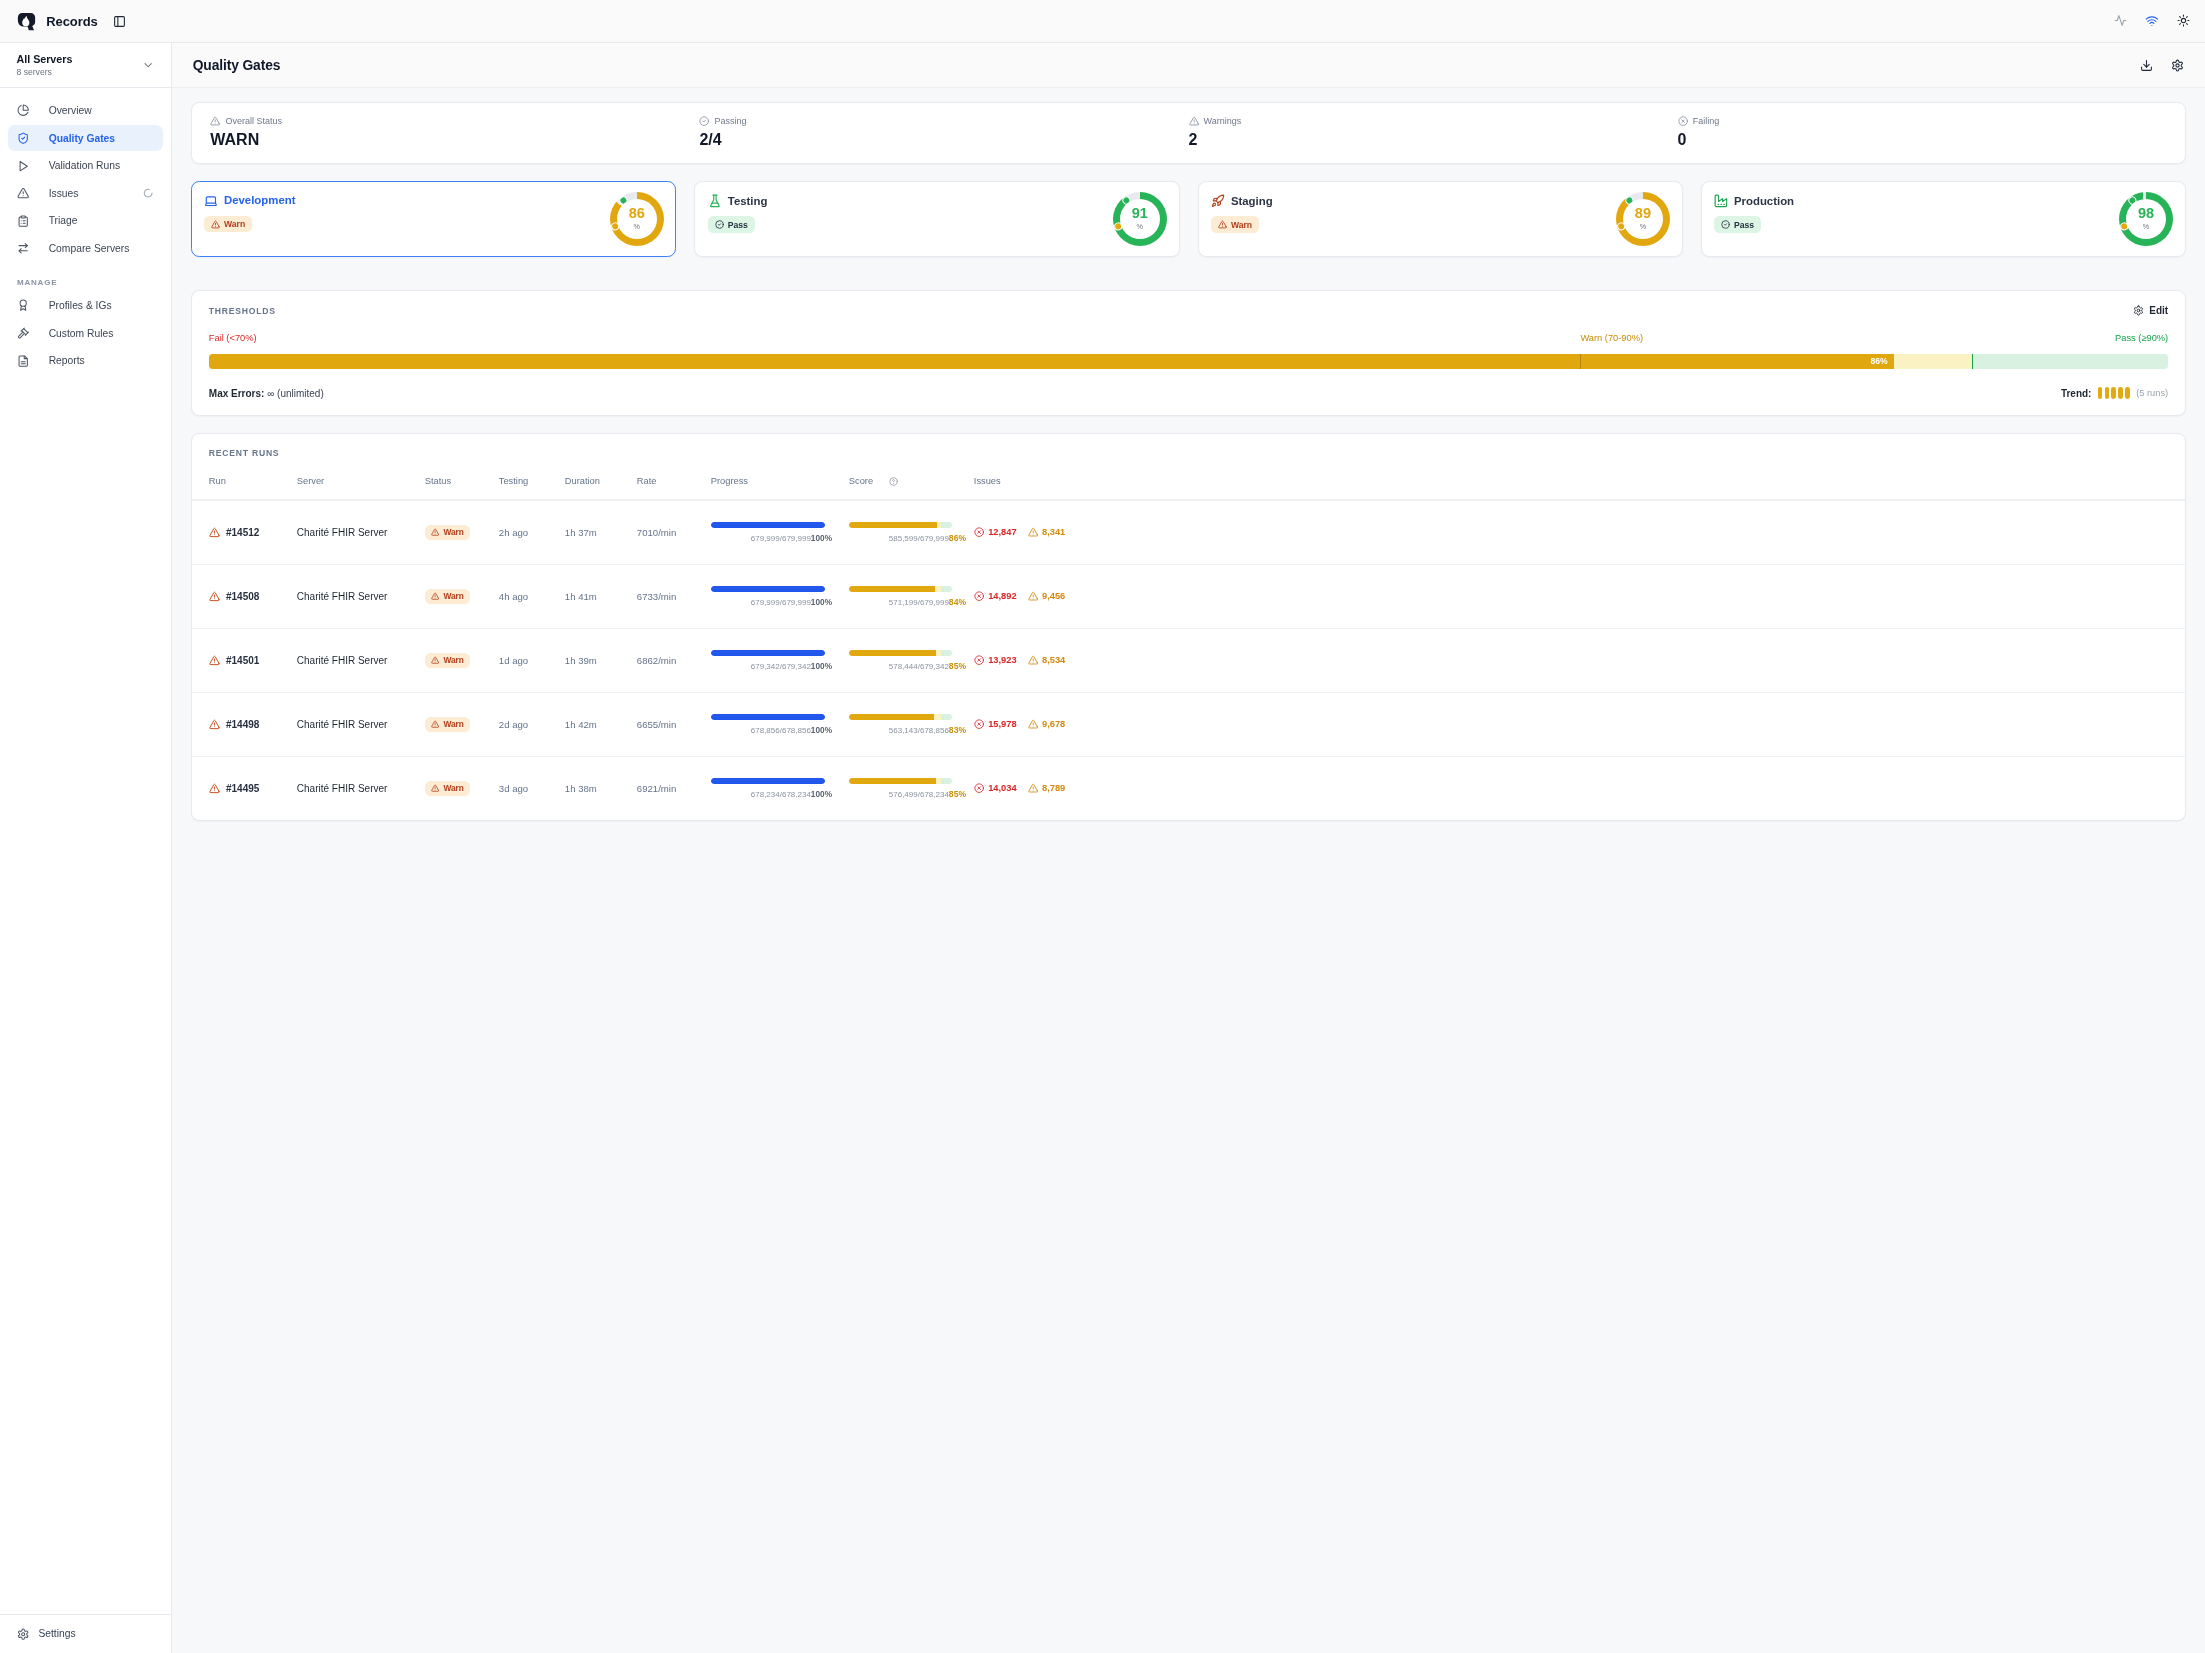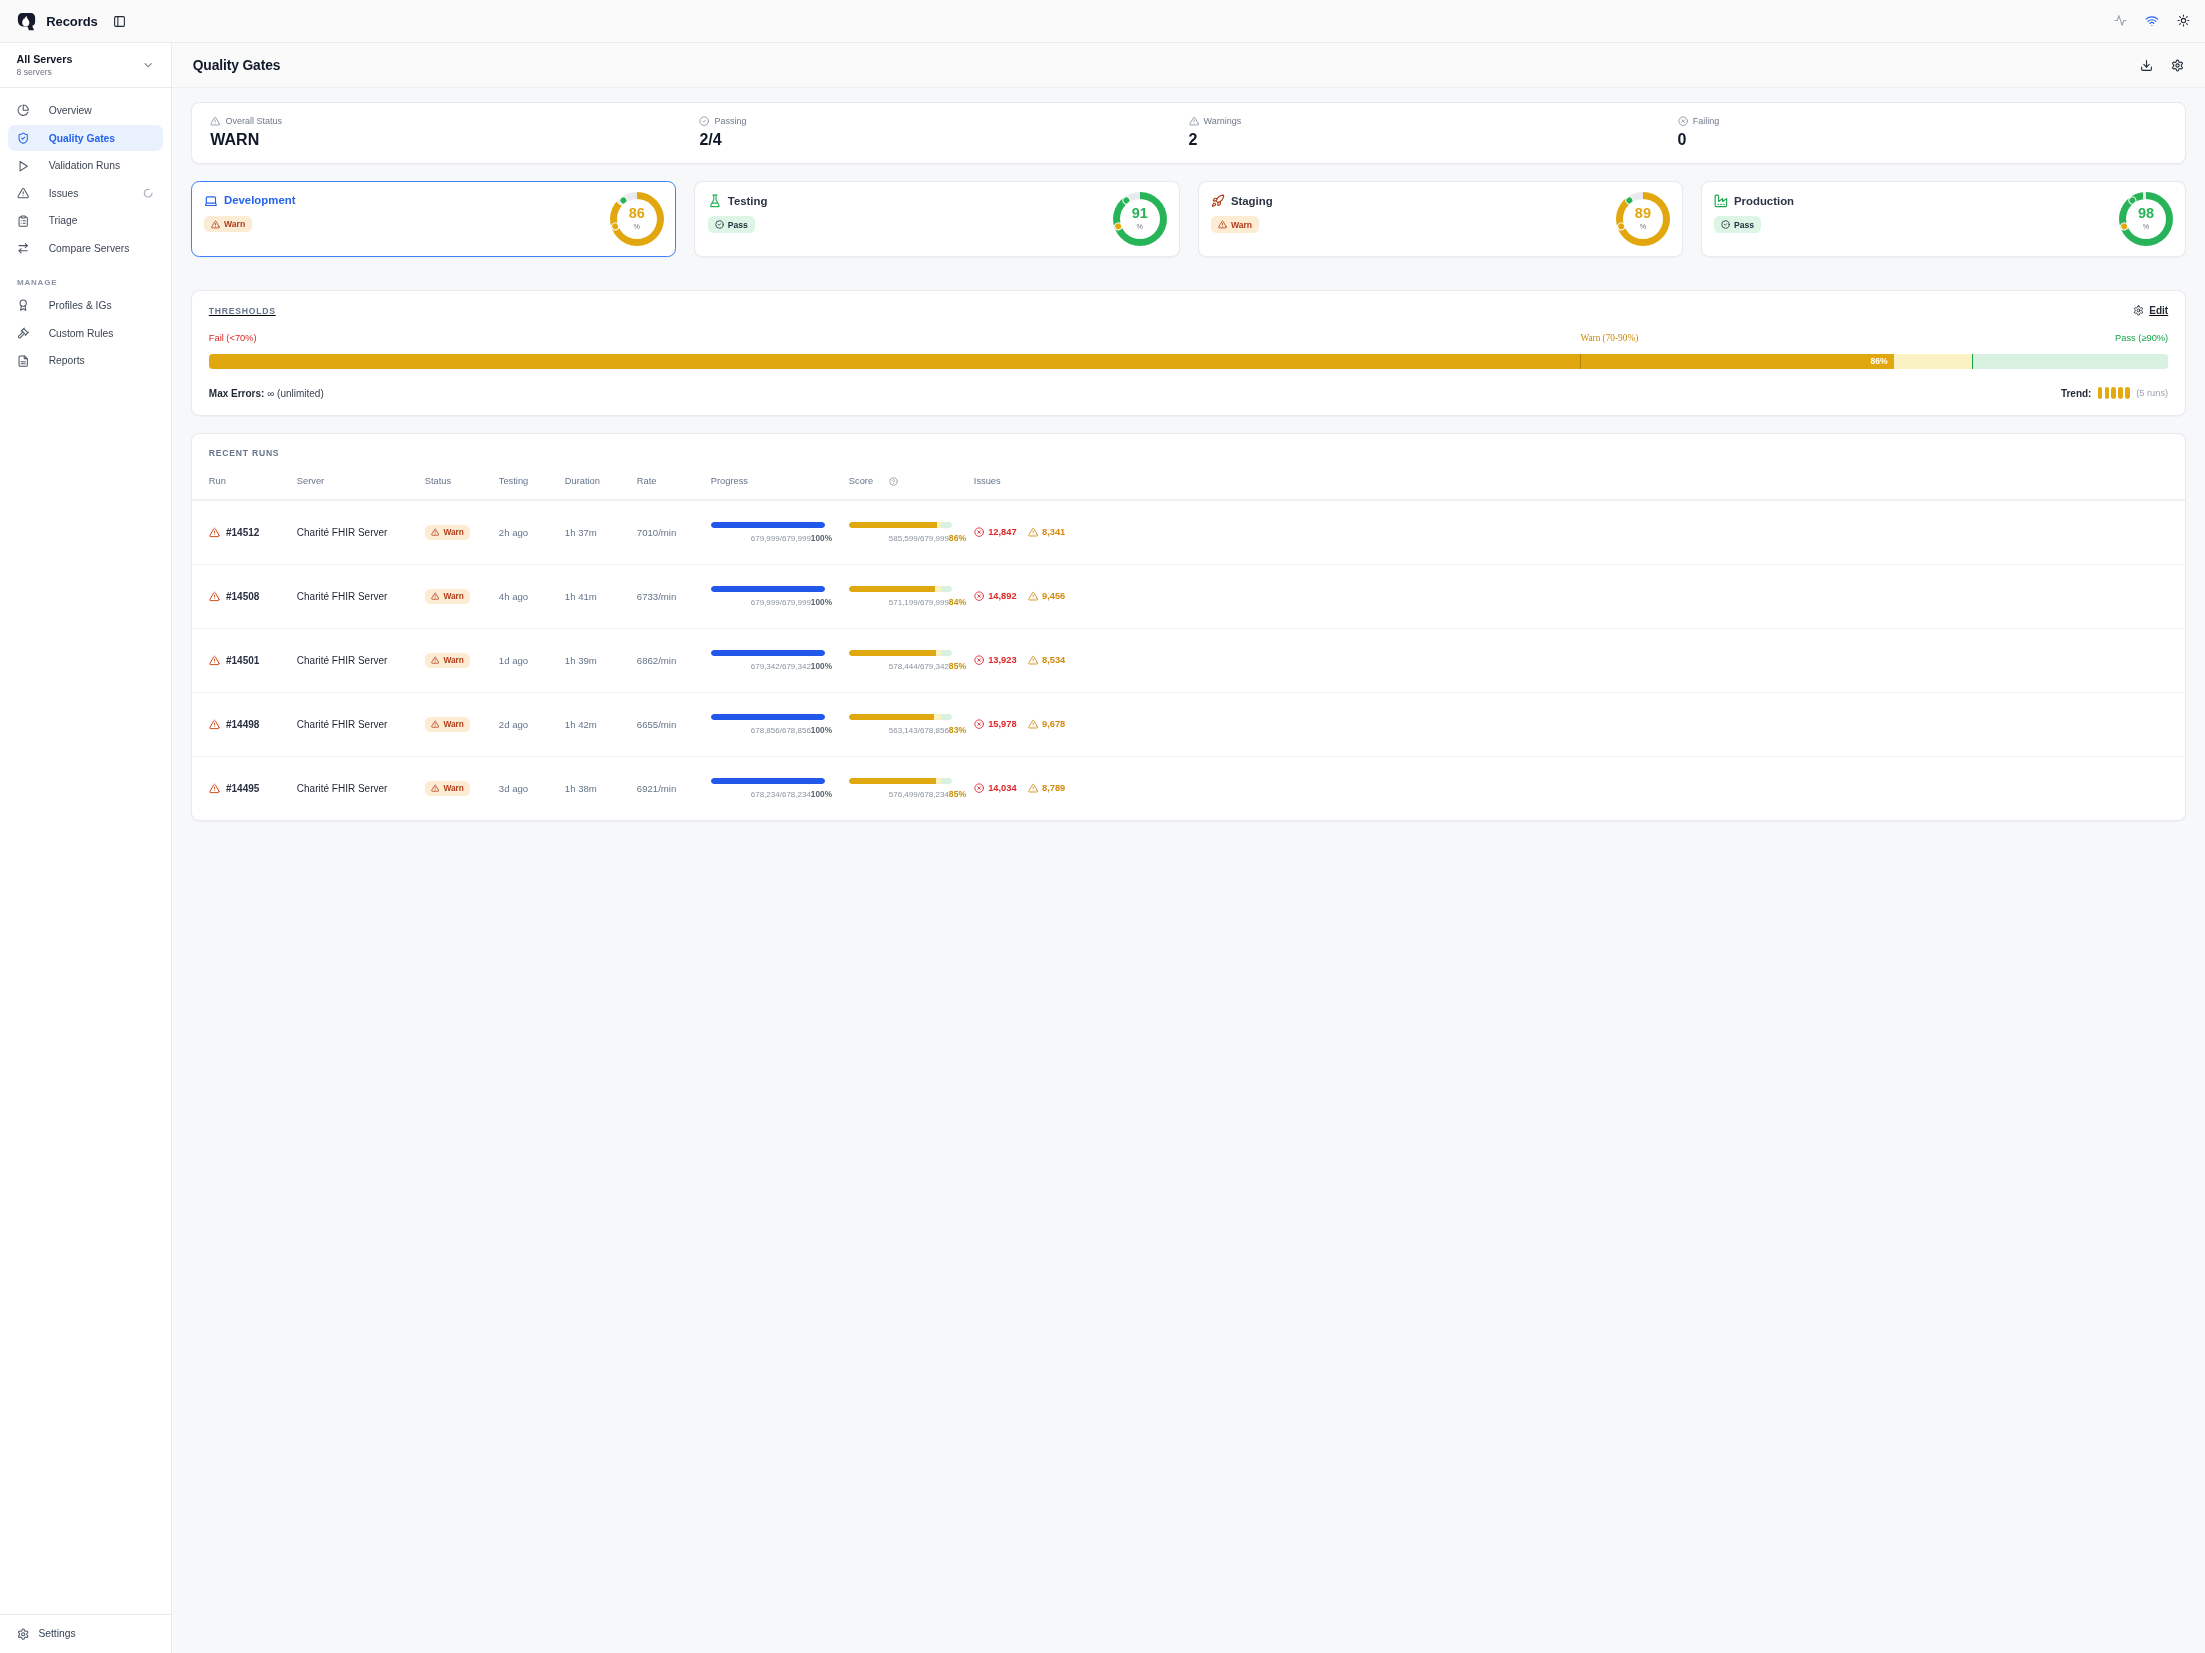--- a/index.html
+++ b/index.html
@@ -60,21 +60,21 @@
   .donut { position:absolute; right:11.7px; top:50%; transform:translateY(-50%); width:54px; height:54px; border-radius:50%; }
   .donut-hole { position:absolute; inset:6.9px; background:#fff; border-radius:50%; display:flex; flex-direction:column; align-items:center; justify-content:center; }
   .donut-value { font-size:14.5px; font-weight:800; line-height:1; }
   .donut-pct { font-size:7.2px; color:#6b7280; margin-top:1.4px; }
   .donut-dot { position:absolute; left:50%; top:50%; width:8.3px; height:8.3px; margin:-4.1px 0 0 -4.1px; border-radius:50%; border:1.4px solid #fff; }
   .dot-warn { background:#e4a90c; }
   .dot-pass { background:#27b358; }
 
   
   .th-card { margin-top:33px; padding:14.5px 16.5px 16.5px; }
-  .card-head { display:flex; align-items:center; justify-content:space-between;text-decoration:underline; }
+  .card-head { display:flex; align-items:center; justify-content:space-between; }
   .sec-label { font-size:8.6px; font-weight:700; letter-spacing:.09em; color:#64748b; }
   .edit-btn { display:flex; align-items:center; gap:5.5px; font-size:10px; font-weight:700; color:#1f2733; }
   .th-labels { position:relative; height:11.7px; margin-top:16.5px; font-size:9.3px; font-weight:500; }
   .th-fail { position:absolute; left:0; color:#dc2626; }
   .th-warn-label { position:absolute; color:#ca8a04; }
   .th-pass { position:absolute; right:0; color:#16a34a;margin-left:16px; }
   .th-bar { position:relative; height:15px; margin-top:9px; border-radius:3.4px; background:#d9f1e1; overflow:hidden; }
   .seg { position:absolute; left:0; top:0; bottom:0; }
   .seg-yellow { background:#fbf2c3; }
   .seg-amber { background:#e0a70e; border-radius:3.4px 0 0 3.4px; }
@@ -505,21 +505,21 @@
             <svg width="11" height="11" viewBox="0 0 24 24" fill="none" stroke="currentColor" stroke-width="2" stroke-linecap="round" stroke-linejoin="round">
               <path d="M12.22 2h-.44a2 2 0 0 0-2 2v.18a2 2 0 0 1-1 1.73l-.43.25a2 2 0 0 1-2 0l-.15-.08a2 2 0 0 0-2.73.73l-.22.38a2 2 0 0 0 .73 2.73l.15.1a2 2 0 0 1 1 1.72v.51a2 2 0 0 1-1 1.74l-.15.09a2 2 0 0 0-.73 2.73l.22.38a2 2 0 0 0 2.73.73l.15-.08a2 2 0 0 1 2 0l.43.25a2 2 0 0 1 1 1.73V20a2 2 0 0 0 2 2h.44a2 2 0 0 0 2-2v-.18a2 2 0 0 1 1-1.73l.43-.25a2 2 0 0 1 2 0l.15.08a2 2 0 0 0 2.73-.73l.22-.39a2 2 0 0 0-.73-2.73l-.15-.08a2 2 0 0 1-1-1.74v-.5a2 2 0 0 1 1-1.74l.15-.09a2 2 0 0 0 .73-2.73l-.22-.38a2 2 0 0 0-2.73-.73l-.15.08a2 2 0 0 1-2 0l-.43-.25a2 2 0 0 1-1-1.73V4a2 2 0 0 0-2-2z"></path>
               <circle cx="12" cy="12" r="3"></circle>
             </svg>
           </span>
         <span>Edit</span>
       </button>
     </div>
     <div class="th-labels">
       <span class="th-fail">Fail (&lt;70%)</span>
-      <span class="th-warn-label" style="left: 70%; font-family: Liberation Serif, serif;">Warn (70-90%)</span>
+      <span class="th-warn-label" style="left: 70%;">Warn (70-90%)</span>
       <span class="th-pass">Pass (≥90%)</span>
     </div>
     <div class="th-bar">
       <div class="seg seg-yellow" style="width: 90%;"></div>
       <div class="seg seg-amber" style="width: 86%;"></div>
       <span class="tick tick-warn" style="left: 70%;"></span>
       <span class="tick tick-pass" style="left: calc(90% - 0.7px);"></span>
       <span class="th-current" style="left: 86%;">86%</span>
     </div>
     <div class="th-foot">

